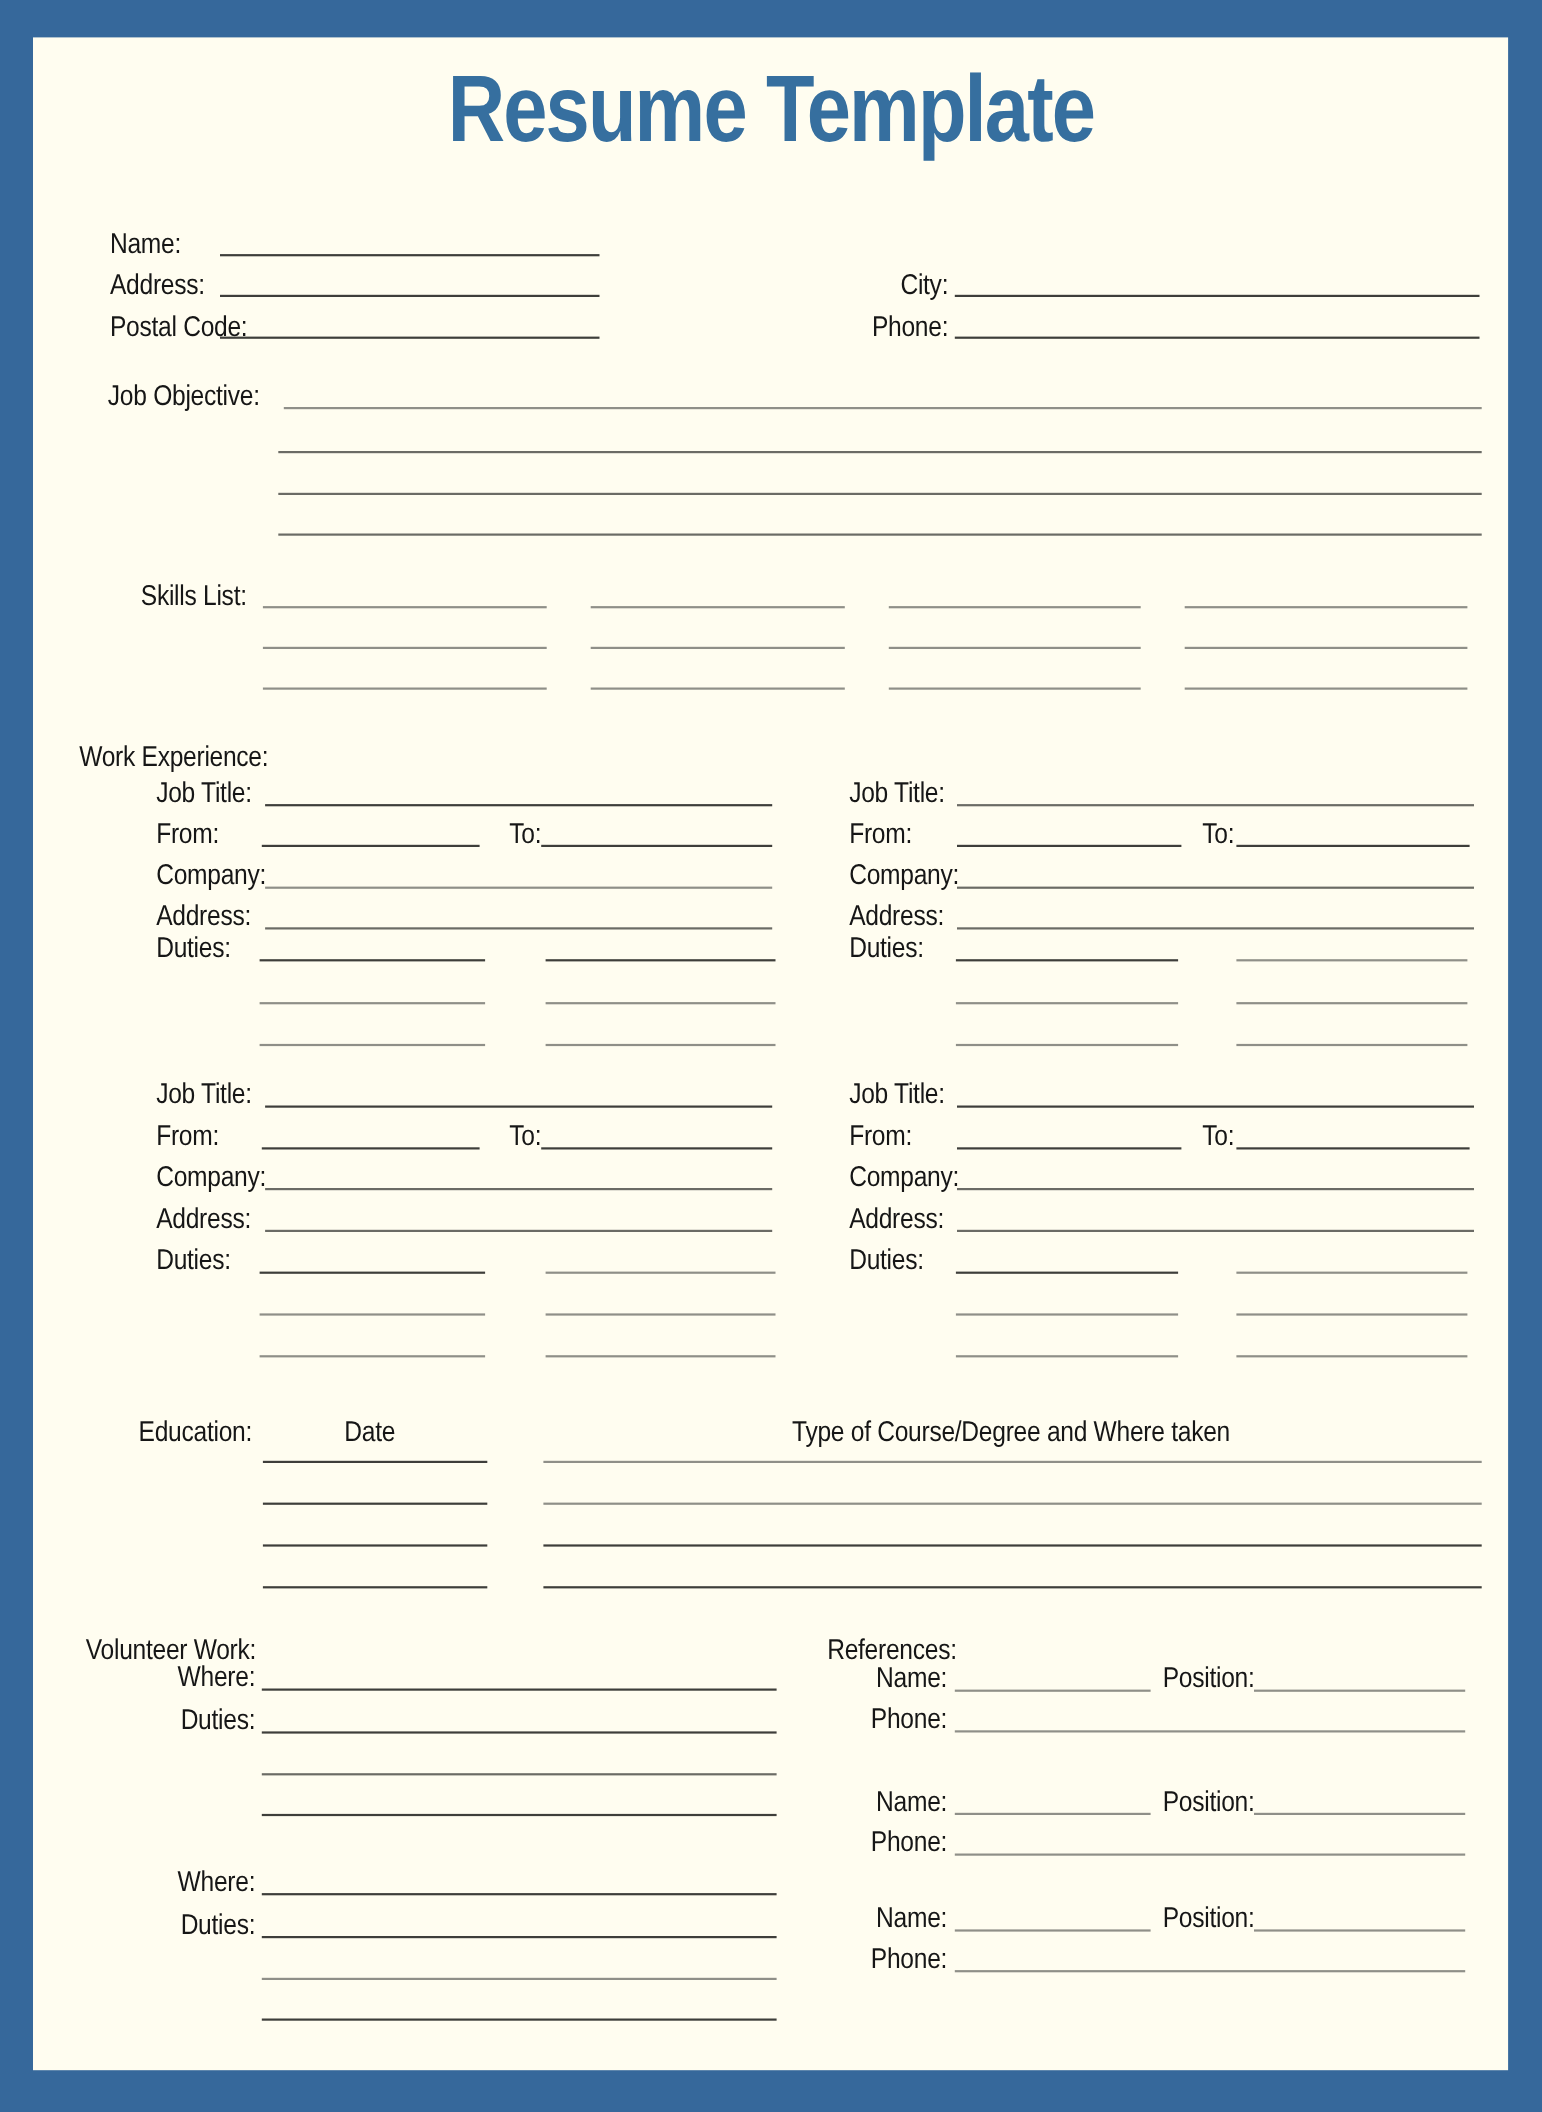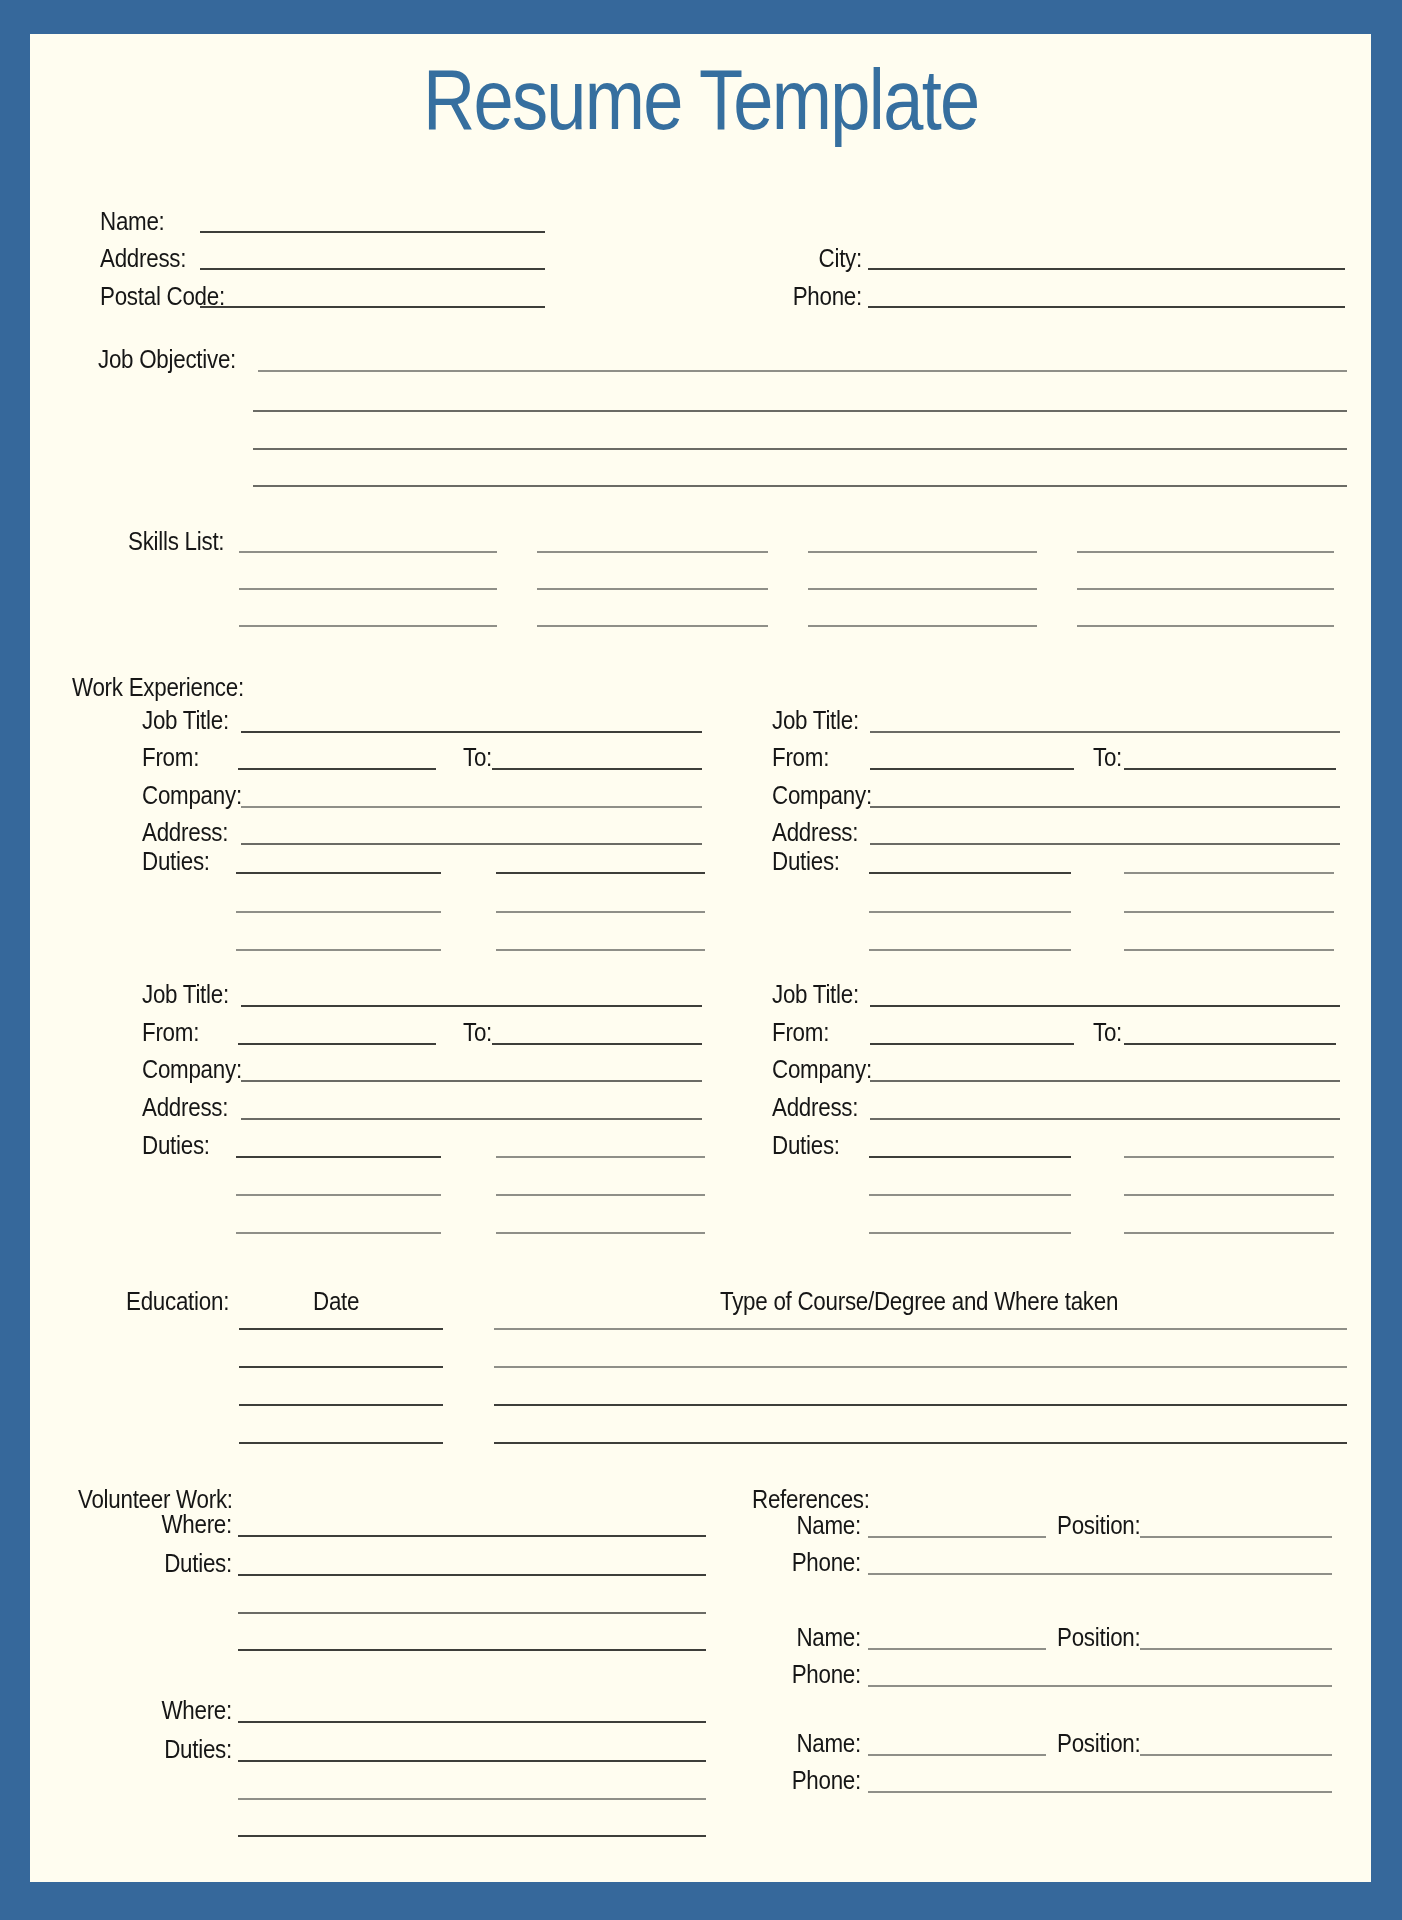--- a/index.html
+++ b/index.html
@@ -10,21 +10,21 @@
   .frame{
     position:relative; width:1402px; height:1920px; background:var(--border);
     font-family:"Liberation Sans", sans-serif; overflow:hidden;
   }
   .sheet{
     position:absolute; left:30px; top:34px; width:1341px; height:1848px;
     background:var(--paper);
   }
   .title{
     position:absolute; top:16px; left:0; width:100%; text-align:center;
-    color:var(--title); font-size:86px; font-weight:400; letter-spacing:-2px;
+    color:var(--title); font-size:86px; font-weight:700; letter-spacing:-2px;
   }
   .title span{display:inline-block; transform:scaleX(0.84);}
   .lbl{
     position:absolute; font-size:26px; color:var(--ink); white-space:nowrap;
     letter-spacing:-0.3px; transform:scaleX(0.86); transform-origin:0 50%;
     line-height:30px;
   }
   .ra{text-align:right; transform-origin:100% 50%;}
   .ln{position:absolute; height:0; border-bottom:2px solid var(--line-dark);}
   .ln.g{border-color:var(--line-gray);}

